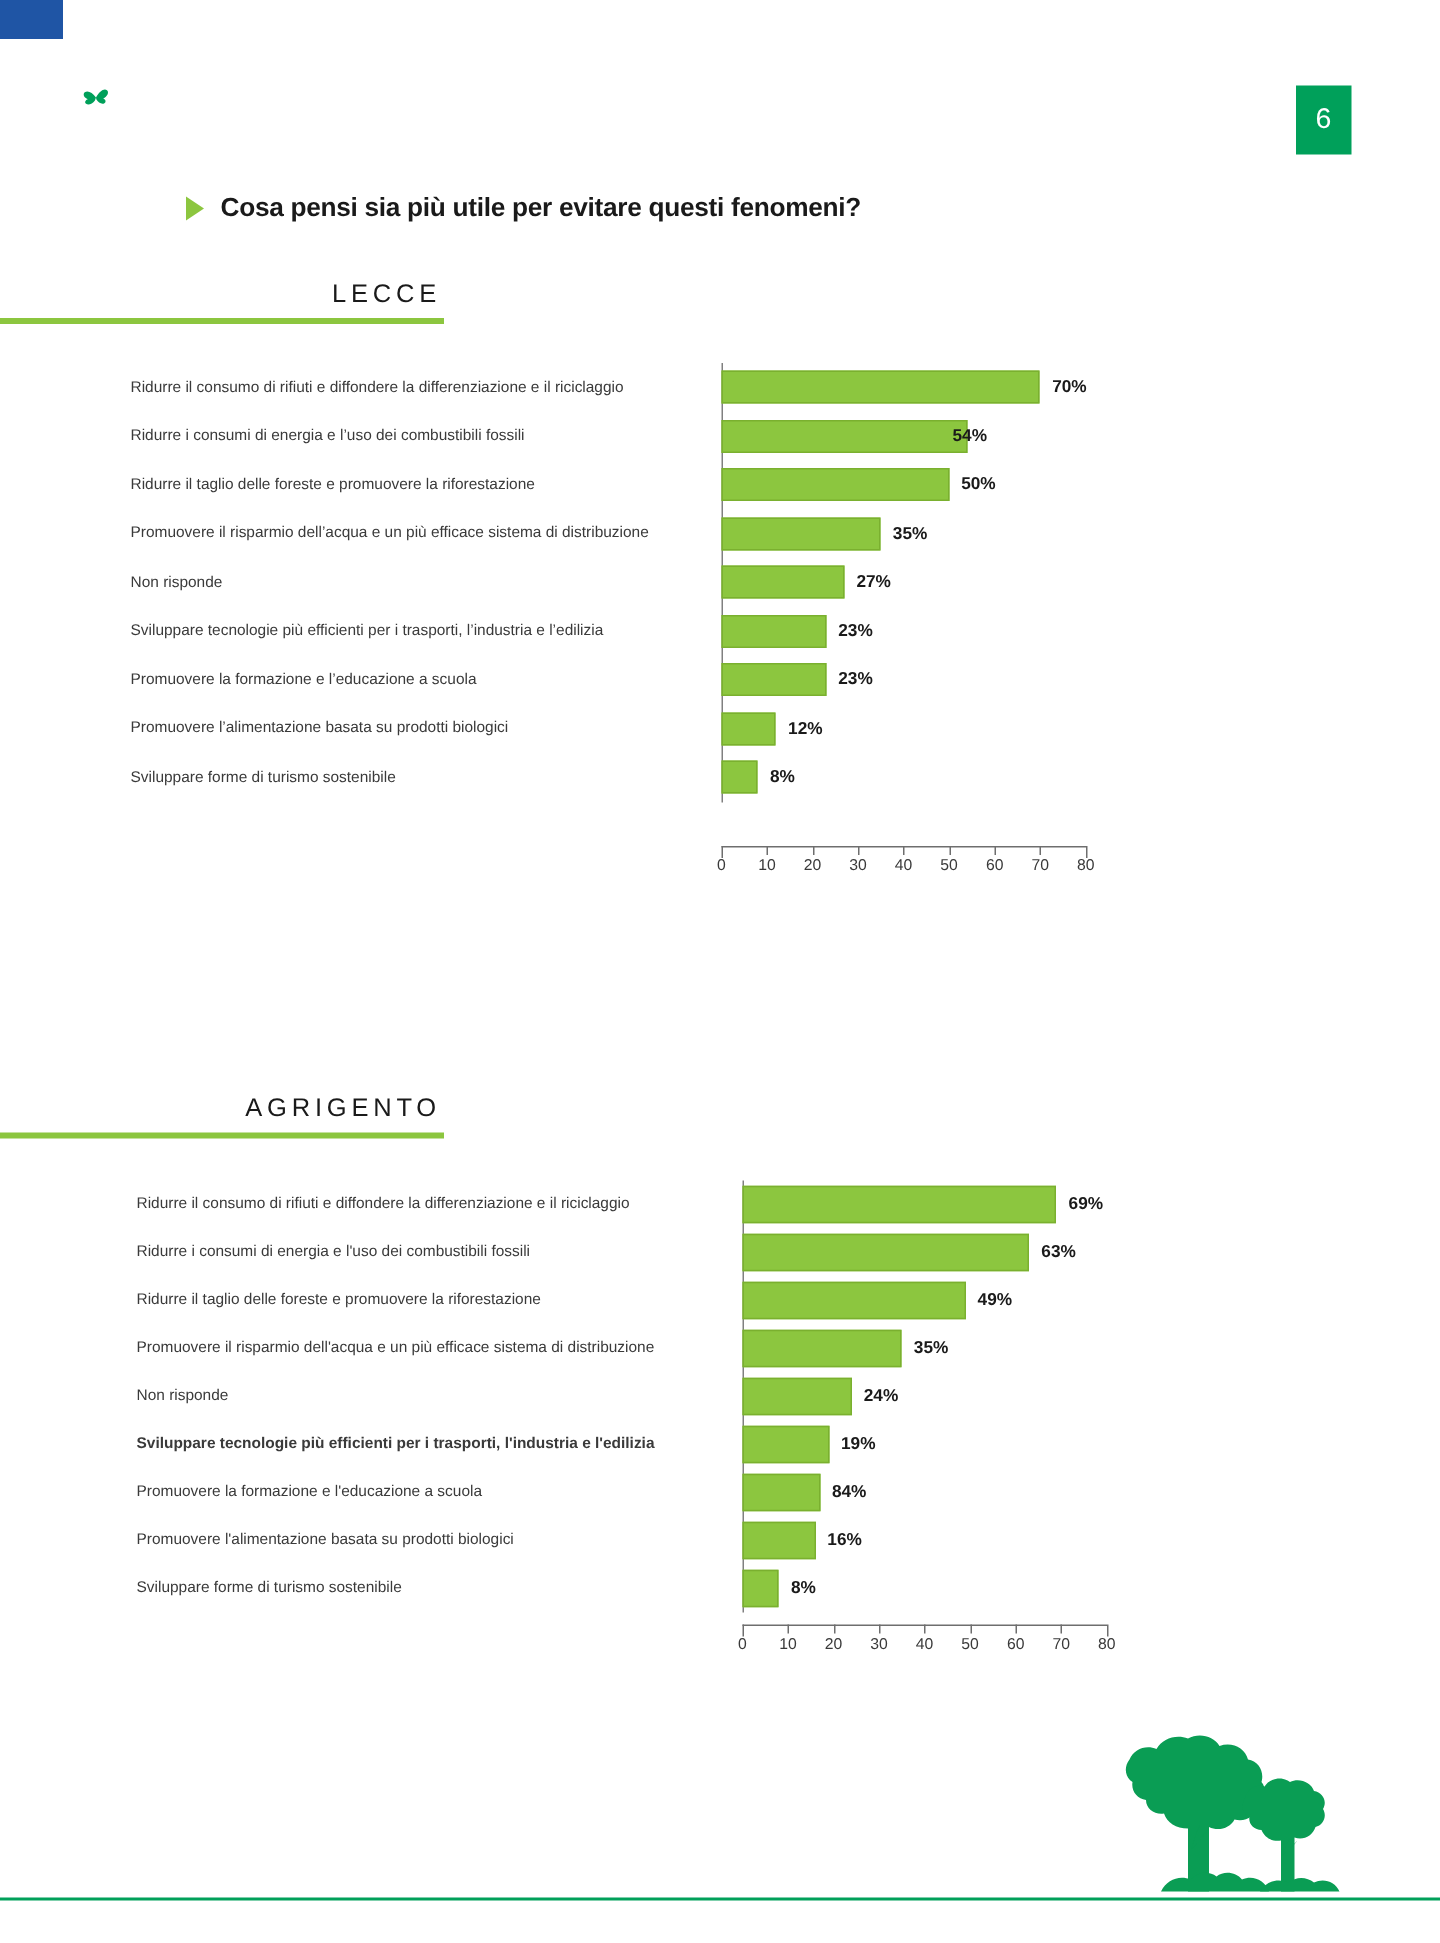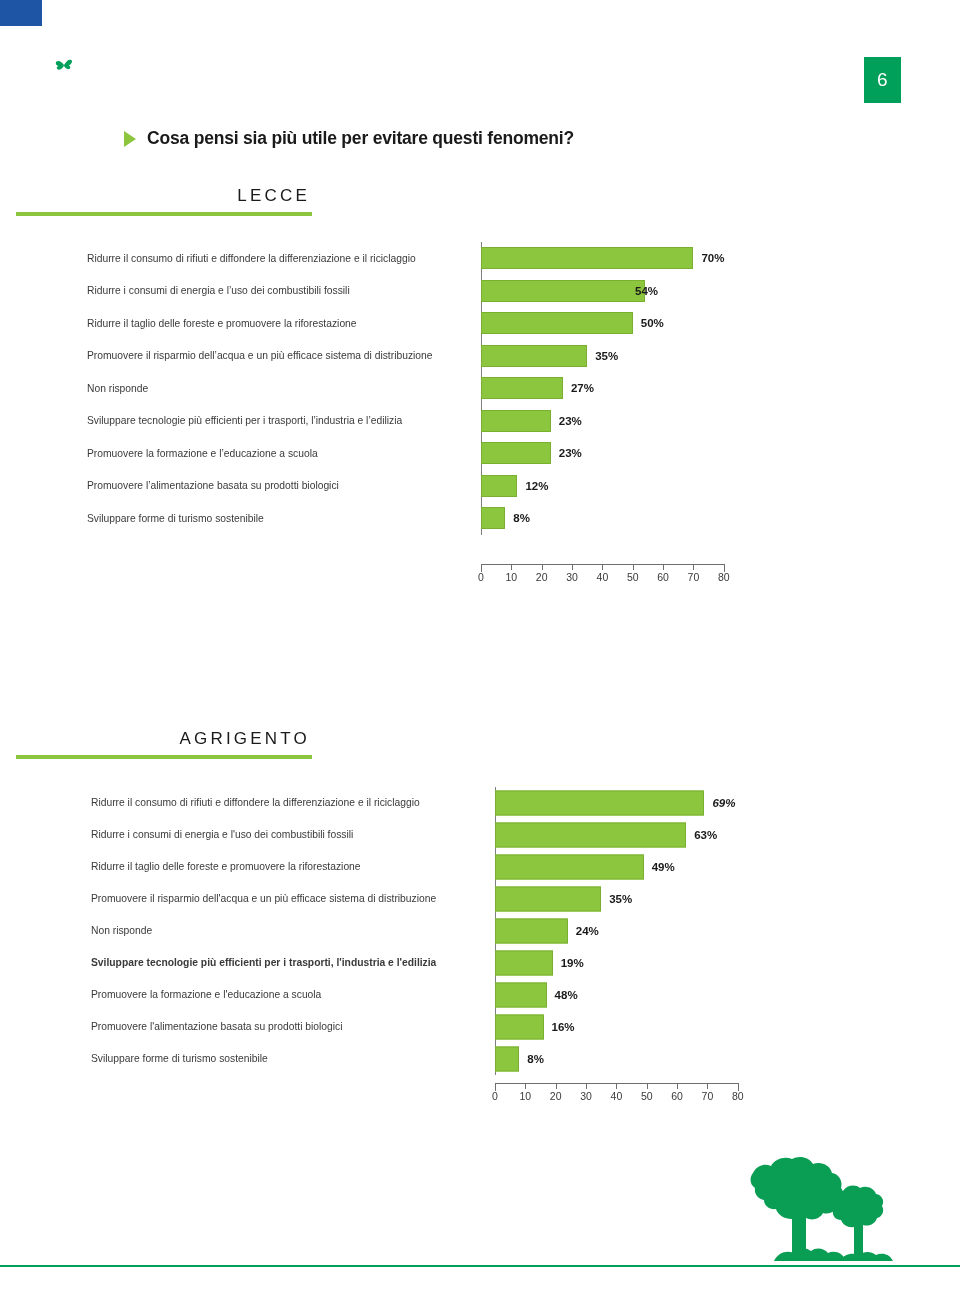--- a/index.html
+++ b/index.html
@@ -44,21 +44,21 @@
     border-left:12px solid #8cc63f;
     border-top:8px solid transparent;
     border-bottom:8px solid transparent;
   }
   .title-text{
     font-size:17.5px;font-weight:bold;color:#1a1a1a;
     letter-spacing:-0.2px;white-space:nowrap;
   }
 
   
-  .section-head{position:absolute;left:16px;width:296px;}
+  .section-head{position:absolute;left:0;width:296px;}
   .section-head .sh-label{
     text-align:right;
     font-size:17px;
     letter-spacing:3.2px;
     color:#1a1a1a;
     padding-right:2px;
   }
   .section-head .sh-rule{
     margin-top:6px;
     height:4px;background:#8cc63f;width:296px;
@@ -243,21 +243,21 @@
     <div class="sh-rule"></div>
   </div>
 
   <div class="chart" id="chart-1" style="left:0px;top:787px;width:780px;">
     <div class="chart-rows" style="height: 288px;">
         <div class="axis-line" style="left: 495px; top: 0px; height: 288px;"></div>
         <div class="chart-row" style="height: 32px;">
           <div class="cat-label" style="width: 395px; margin-left: 91px;">Ridurre il consumo di rifiuti e diffondere la differenziazione e il riciclaggio</div>
           <div class="bar-area" style="height: 32px;">
             <div class="bar" style="width: 209.415px; height: 25px;"></div>
-            <div class="bar-value" style="left: 217.415px; font-style: italic;">69%</div>
+            <div class="bar-value" style="left: 217.415px;">69%</div>
           </div>
         </div>
         <div class="chart-row" style="height: 32px;">
           <div class="cat-label" style="width: 395px; margin-left: 91px;">Ridurre i consumi di energia e l'uso dei combustibili fossili</div>
           <div class="bar-area" style="height: 32px;">
             <div class="bar" style="width: 191.205px; height: 25px;"></div>
             <div class="bar-value" style="left: 199.205px;">63%</div>
           </div>
         </div>
         <div class="chart-row" style="height: 32px;">
@@ -285,21 +285,21 @@
           <div class="cat-label" style="width: 395px; margin-left: 91px; font-weight: bold;">Sviluppare tecnologie più efficienti per i trasporti, l'industria e l'edilizia</div>
           <div class="bar-area" style="height: 32px;">
             <div class="bar" style="width: 57.665px; height: 25px;"></div>
             <div class="bar-value" style="left: 65.665px;">19%</div>
           </div>
         </div>
         <div class="chart-row" style="height: 32px;">
           <div class="cat-label" style="width: 395px; margin-left: 91px;">Promuovere la formazione e l'educazione a scuola</div>
           <div class="bar-area" style="height: 32px;">
             <div class="bar" style="width: 51.595px; height: 25px;"></div>
-            <div class="bar-value" style="left: 59.595px;">48%</div>
+            <div class="bar-value" style="left: 59.595px;">84%</div>
           </div>
         </div>
         <div class="chart-row" style="height: 32px;">
           <div class="cat-label" style="width: 395px; margin-left: 91px;">Promuovere l'alimentazione basata su prodotti biologici</div>
           <div class="bar-area" style="height: 32px;">
             <div class="bar" style="width: 48.56px; height: 25px;"></div>
             <div class="bar-value" style="left: 56.56px;">16%</div>
           </div>
         </div>
         <div class="chart-row" style="height: 32px;">

